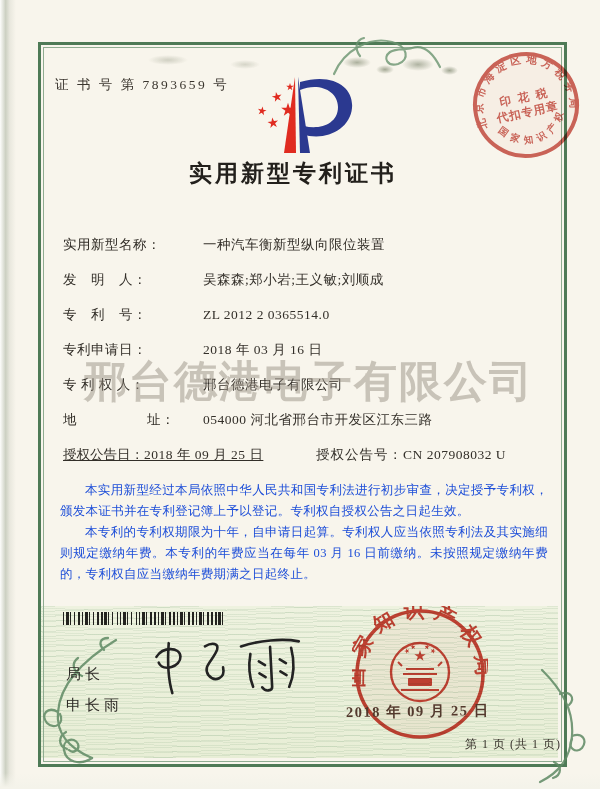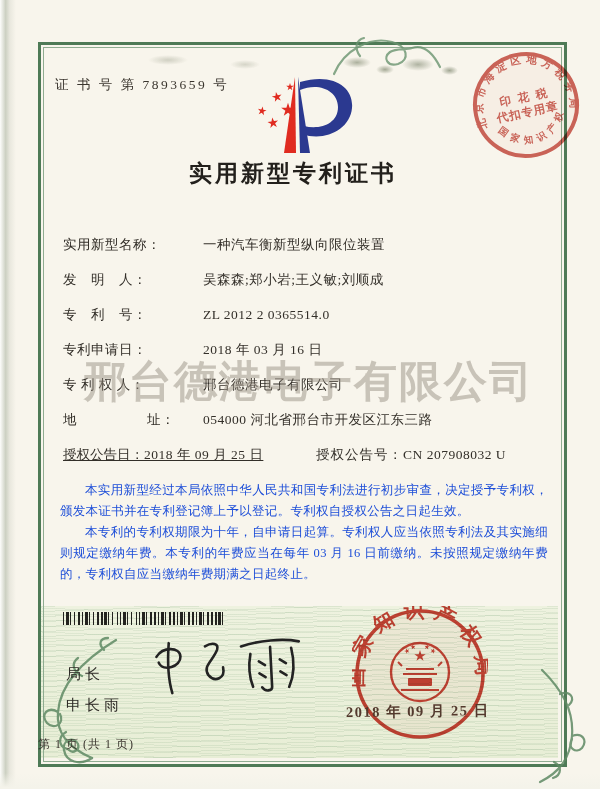--- a/index.html
+++ b/index.html
@@ -51,21 +51,21 @@
       #23231f 11px 12.5px, rgba(0,0,0,0) 12.5px 15.5px,
       #23231f 15.5px 17px, rgba(0,0,0,0) 17px 19px);}
   .signer{left:66px;top:648px;font-size:15px;letter-spacing:4px;color:#2c2925;z-index:3;}
   .signer div{line-height:20px;margin-top:16px;}
   .signer .name{margin-top:11px;}
   .sig-svg{left:150px;top:634px;z-index:3;transform:rotate(-3deg);}
   .seal{left:352px;top:606px;z-index:4;opacity:.93;mix-blend-mode:multiply;}
   .seal-date{left:346px;top:702px;font-size:14.5px;font-weight:bold;letter-spacing:1.5px;
     color:#53392d;z-index:5;transform:rotate(-0.8deg);}
   .tax-stamp{left:467px;top:46px;z-index:5;transform:rotate(-12deg);opacity:.82;mix-blend-mode:multiply;}
-  .footer{left:38px;top:736px;width:523px;text-align:left;font-size:12px;letter-spacing:1px;
+  .footer{left:38px;top:736px;width:523px;text-align:right;font-size:12px;letter-spacing:1px;
     color:#3a352e;z-index:3;}
   .orn{z-index:2;}
   .smudge{z-index:4;filter:blur(.7px);border-radius:50%;}
   .s1{left:343px;top:57px;width:28px;height:11px;background:radial-gradient(ellipse,rgba(80,92,60,.45),rgba(80,92,60,0) 70%);}
   .s2{left:376px;top:65px;width:18px;height:9px;background:radial-gradient(ellipse,rgba(80,92,60,.5),rgba(80,92,60,0) 70%);}
   .s3{left:402px;top:58px;width:32px;height:13px;background:radial-gradient(ellipse,rgba(75,88,58,.42),rgba(75,88,58,0) 70%);}
   .s4{left:441px;top:66px;width:17px;height:9px;background:radial-gradient(ellipse,rgba(75,88,58,.5),rgba(75,88,58,0) 70%);}
   .s5{left:148px;top:55px;width:40px;height:10px;background:radial-gradient(ellipse,rgba(90,98,70,.25),rgba(90,98,70,0) 70%);}
   .s6{left:230px;top:60px;width:30px;height:9px;background:radial-gradient(ellipse,rgba(90,98,70,.22),rgba(90,98,70,0) 70%);}
 </style>

